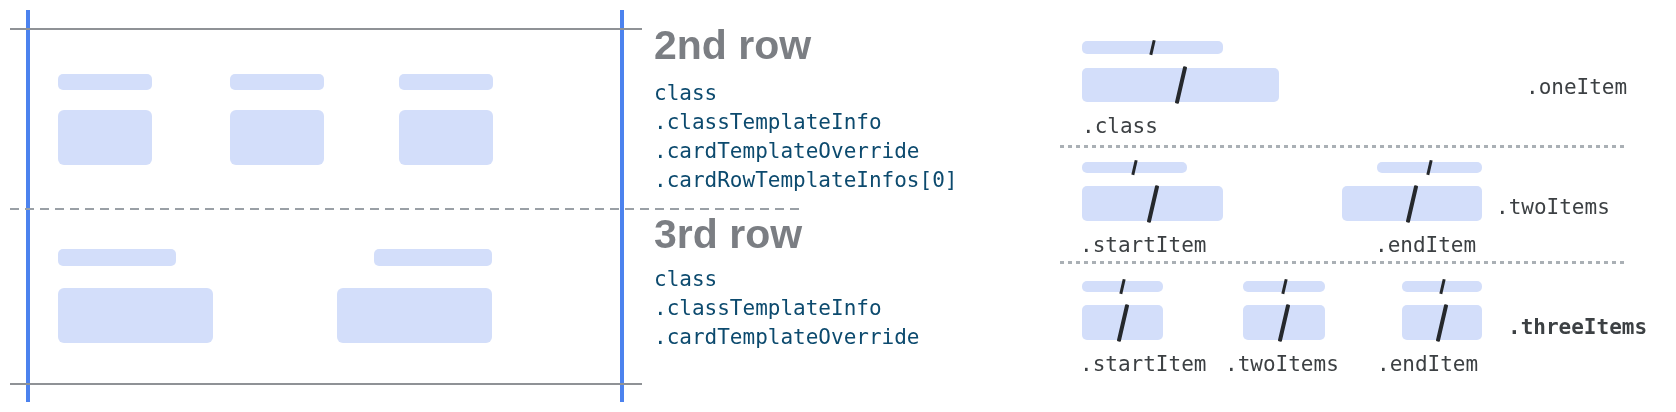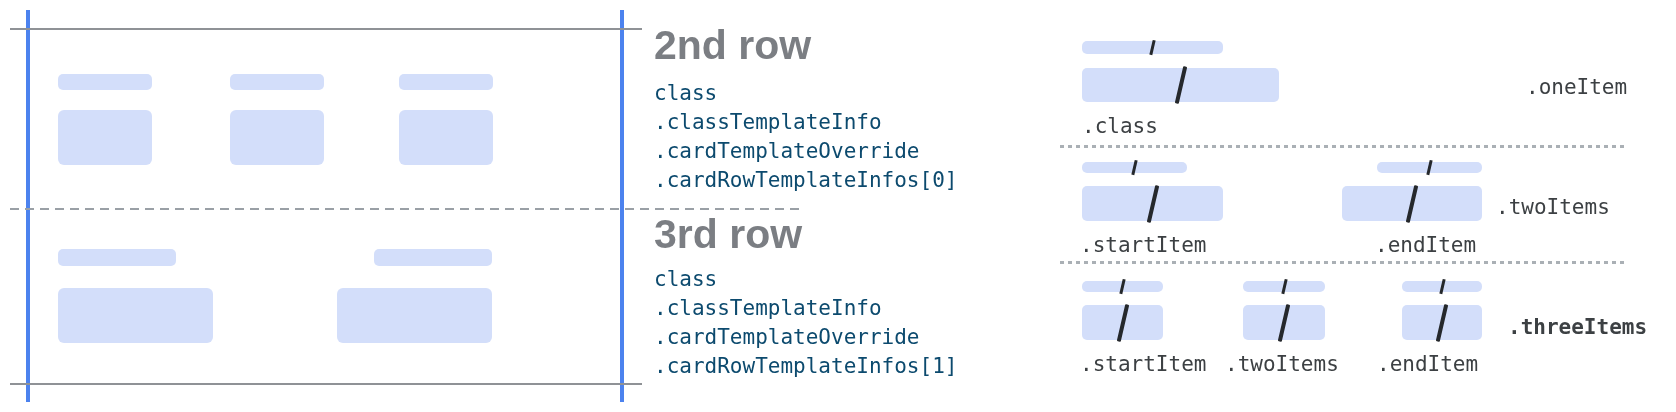--- a/index.html
+++ b/index.html
@@ -112,21 +112,20 @@
       <div>.cardRowTemplateInfos[0]</div>
     </div>
   </div>
 
   <div>
     <div class="row-title t3">3rd row</div>
     <div class="code cb3">
       <div>class</div>
       <div>.classTemplateInfo</div>
       <div>.cardTemplateOverride</div>
-      <div>.cardRowTemplateInfos[1]</div>
     </div>
   </div>
 
   <div>
     <div class="bar s1-small">
       <div class="slash sm"></div>
     </div>
     <div class="bar s1-big">
       <div class="slash lg"></div>
     </div>

